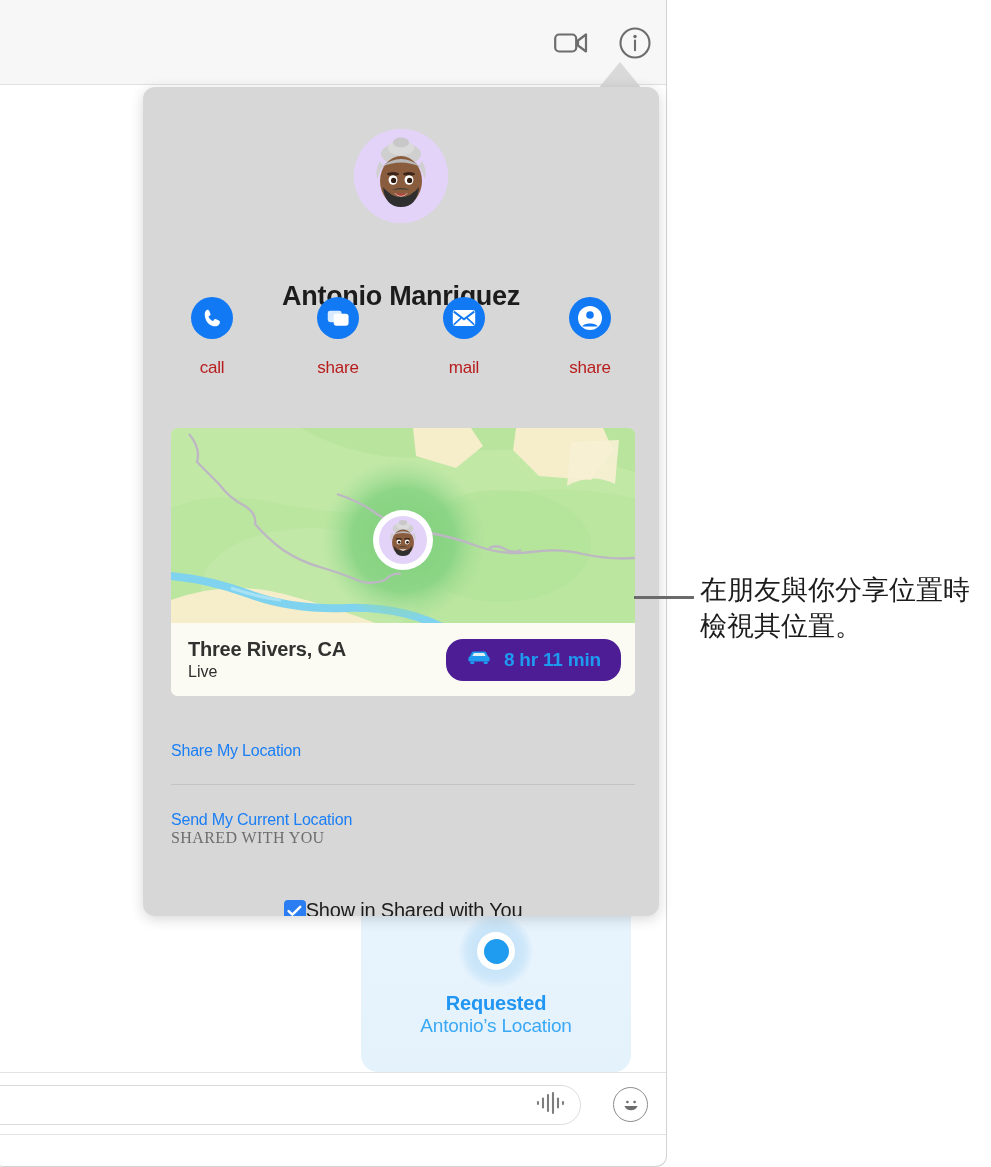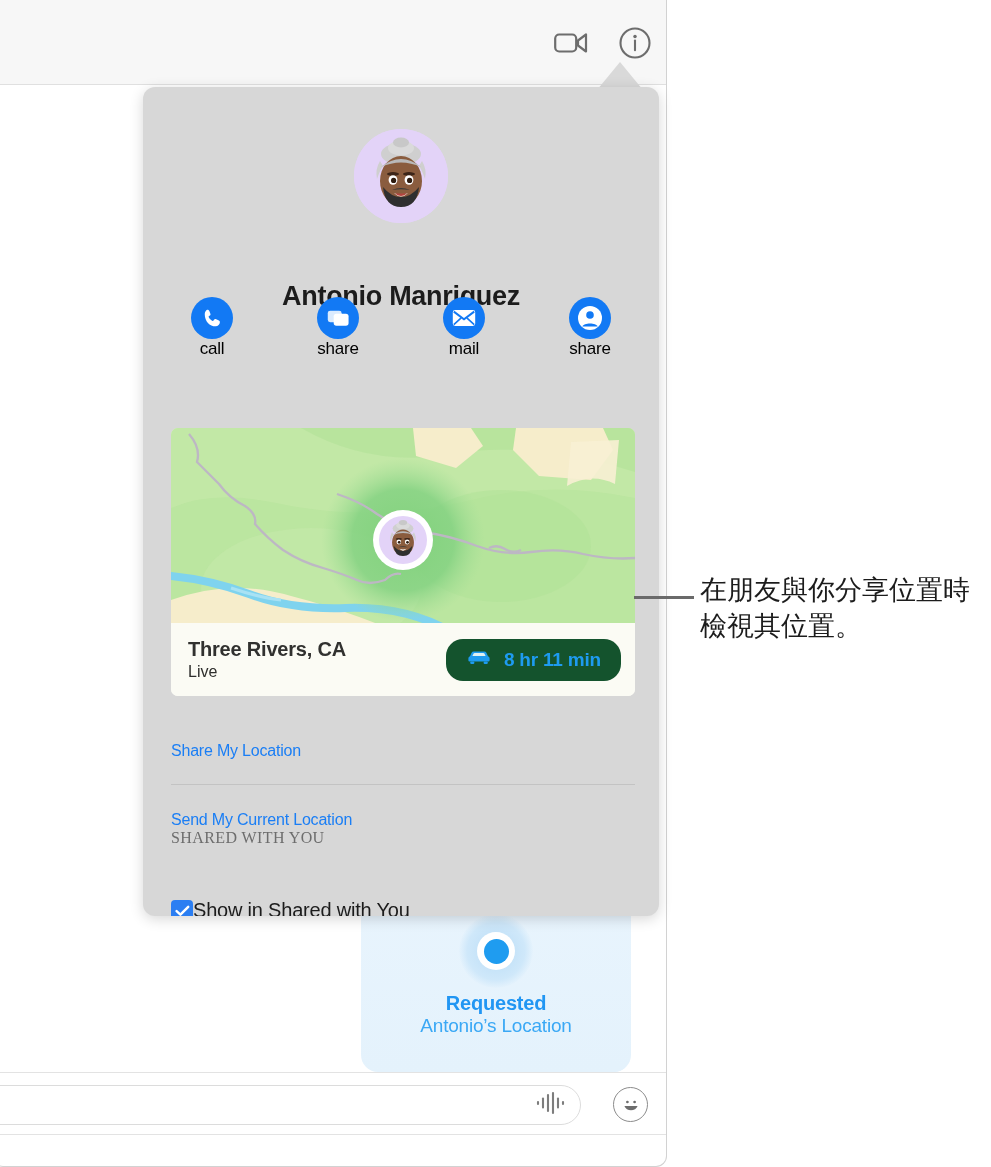--- a/index.html
+++ b/index.html
@@ -118,57 +118,57 @@
   
   .actions {
     position: absolute; left: 32px; top: 210px; width: 452px;
     display: flex; justify-content: space-between; align-items: flex-start;
   }
   .action { width: 74px; display: flex; flex-direction: column; align-items: center; cursor: pointer; }
   .action-circle {
     width: 42px; height: 42px; border-radius: 50%; background: #1279f4;
     display: flex; align-items: center; justify-content: center;
   }
-  .action-label { margin-top: 0; font-size: 17px; color: #000000; font-weight: 500; letter-spacing: -0.2px; }
+  .action-label { margin-top: 19px; font-size: 17px; color: #b91c1c; font-weight: 500; letter-spacing: -0.2px; }
 
   
   .map-card {
     position: absolute; left: 28px; top: 341px; width: 464px; height: 268px;
     border-radius: 7px; overflow: hidden; background: #fbfbf4;
   }
   .map-img { position: absolute; left: 0; top: 0; width: 464px; height: 215px; overflow: hidden; }
   .map-footer {
     position: absolute; left: 0; bottom: 0; width: 100%; height: 73px;
     background: #fbfbf4;
     display: flex; align-items: center; justify-content: space-between;
     padding: 0 14px 0 17px;
   }
   .place-name { font-size: 20px; font-weight: bold; color: #31312f; letter-spacing: -0.2px; }
   .place-live { font-size: 16px; color: #2e2e2c; margin-top: 2px; }
   .eta-chip {
     display: flex; align-items: center; gap: 12px;
-    background: #14532d; border-radius: 17px; padding: 10px 20px;
+    background: #4c1d95; border-radius: 17px; padding: 10px 20px;
     cursor: pointer;
   }
   .eta-text { font-size: 19px; color: #1e9bf0; font-weight: bold; letter-spacing: -0.2px; }
 
   
   .link-row {
     position: absolute; left: 28px; width: 464px;
     font-size: 16px; color: #1a7ef5; letter-spacing: -0.2px; cursor: pointer;
   }
   .divider { position: absolute; left: 28px; width: 464px; height: 1px; background: #c3c3c3; }
   .section-header {
     position: absolute; left: 28px; width: 464px;
     font-size: 16px; color: #6d6d6d; letter-spacing: 0.4px;
   }
   .check-row {
     position: absolute; left: 28px; width: 464px;
     display: flex; align-items: center; 
-    font-size: 20px; color: #1c1c1c; letter-spacing: -0.2px; cursor: pointer;
+    font-size: 20px; color: #1c1c1c; letter-spacing: -0.2px; cursor: pointer; justify-content: center;
   }
   .checkbox {
     width: 22px; height: 22px; border-radius: 4px; background: #2b7ef2;
     display: flex; align-items: center; justify-content: center; flex: 0 0 auto;
   }
 
   
   .callout-line {
     position: absolute; left: 634px; top: 596px; width: 60px; height: 3px;
     background: #6a6a6a;

